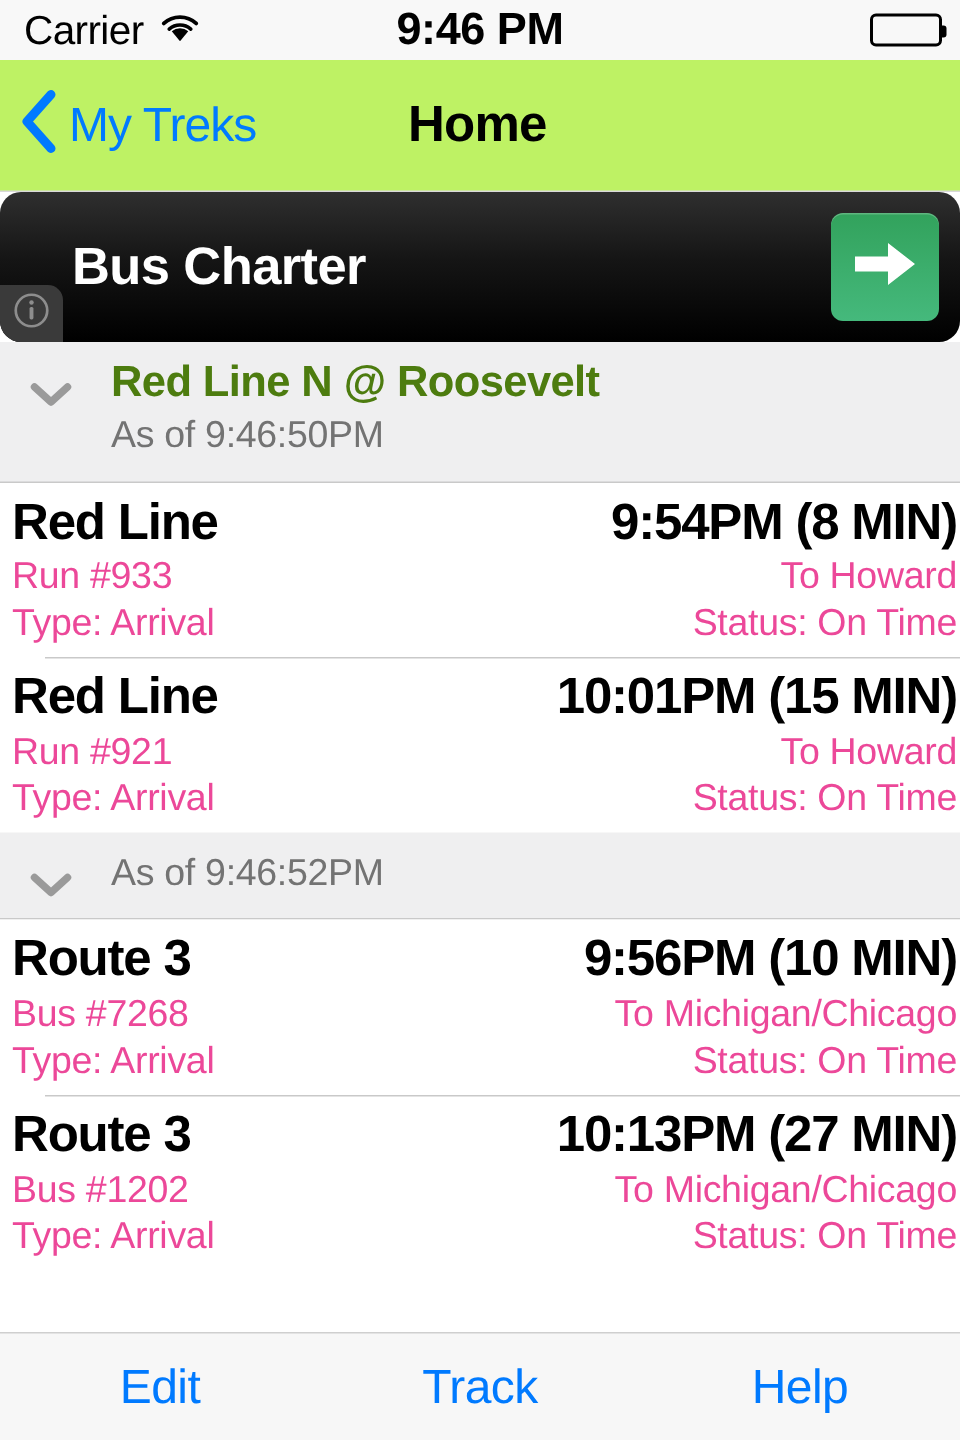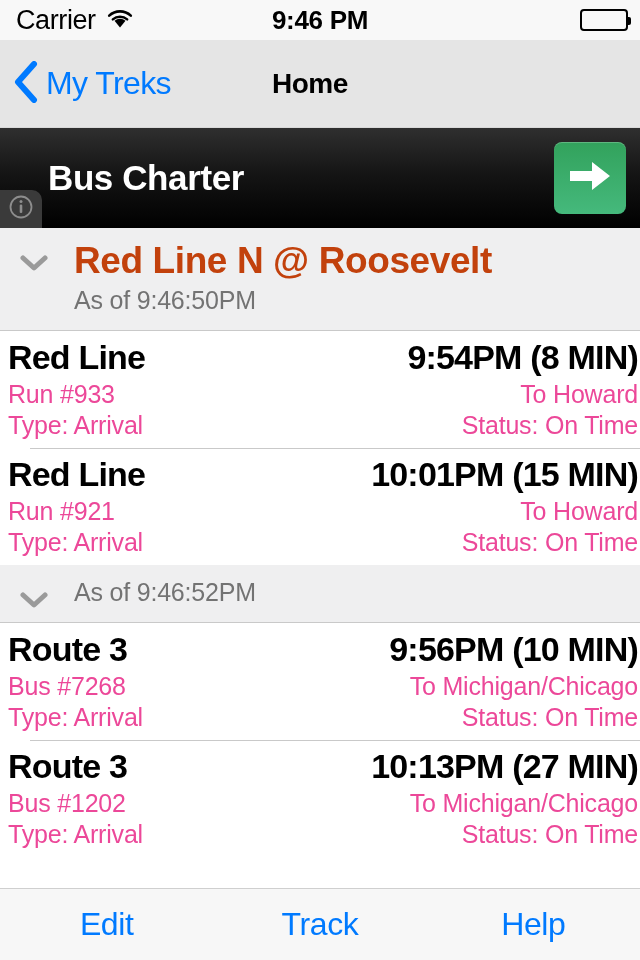--- a/index.html
+++ b/index.html
@@ -42,21 +42,21 @@
   .status-carrier {
     font-size: 27px;
     color: #000;
     letter-spacing: -0.4px;
   }
   .wifi-icon { display: block; }
   .status-time {
     position: absolute;
     left: 0; right: 0;
     text-align: center;
-    font-size: 26px;
+    font-size: 30px;
     font-weight: bold;
     color: #000;
     letter-spacing: -0.3px;
   }
   .status-right {
     position: absolute;
     right: 12px;
     display: flex;
     align-items: center;
   }
@@ -82,21 +82,21 @@
     width: 3px;
     height: 8px;
     background: #000;
     border-radius: 0 2px 2px 0;
   }
 
   
   .nav-bar {
     height: 88px;
     flex: 0 0 88px;
-    background: #e5e5e5;
+    background: #bef264;
     position: relative;
     display: flex;
     align-items: center;
     border-bottom: 1px solid #d9d9d9;
     box-sizing: border-box;
     text-decoration: underline;
   }
   .nav-back {
     position: absolute;
     left: 14px;
@@ -107,36 +107,37 @@
   }
   .back-chevron { display: block; }
   .nav-back-label {
     font-size: 32px;
     color: #007aff;
     letter-spacing: -0.6px;
   }
   .nav-title {
     position: absolute;
     left: 272px;
-    font-size: 28px;
+    font-size: 34px;
     font-weight: bold;
     color: #000;
     letter-spacing: -0.5px;
   }
 
   
   .ad-banner {
     flex: 0 0 100px;
     height: 100px;
     position: relative;
     background: linear-gradient(180deg, #2f2f2f 0%, #151515 45%, #000000 100%);
     display: flex;
     align-items: center;
     overflow: hidden;
     cursor: pointer;
+    border-radius: 14px;
   }
   .ad-title {
     position: absolute;
     left: 48px;
     font-size: 35px;
     font-weight: bold;
     color: #ffffff;
     letter-spacing: -0.4px;
   }
   .ad-cta {
@@ -181,23 +182,23 @@
     border-bottom: 1px solid #c9c9c9;
     cursor: pointer;
   }
   .section-chevron {
     position: absolute;
     left: 20px;
     top: 26px;
   }
   .section-title {
     margin-left: 74px;
-    font-size: 37px;
+    font-size: 29px;
     font-weight: bold;
-    color: #c2410c;
+    color: #4d7c0f;
     letter-spacing: -0.4px;
     line-height: 1.22;
   }
   .section-sub {
     margin-left: 74px;
     font-size: 25px;
     color: #737373;
     letter-spacing: -0.2px;
     line-height: 1.25;
     margin-top: 2px;

